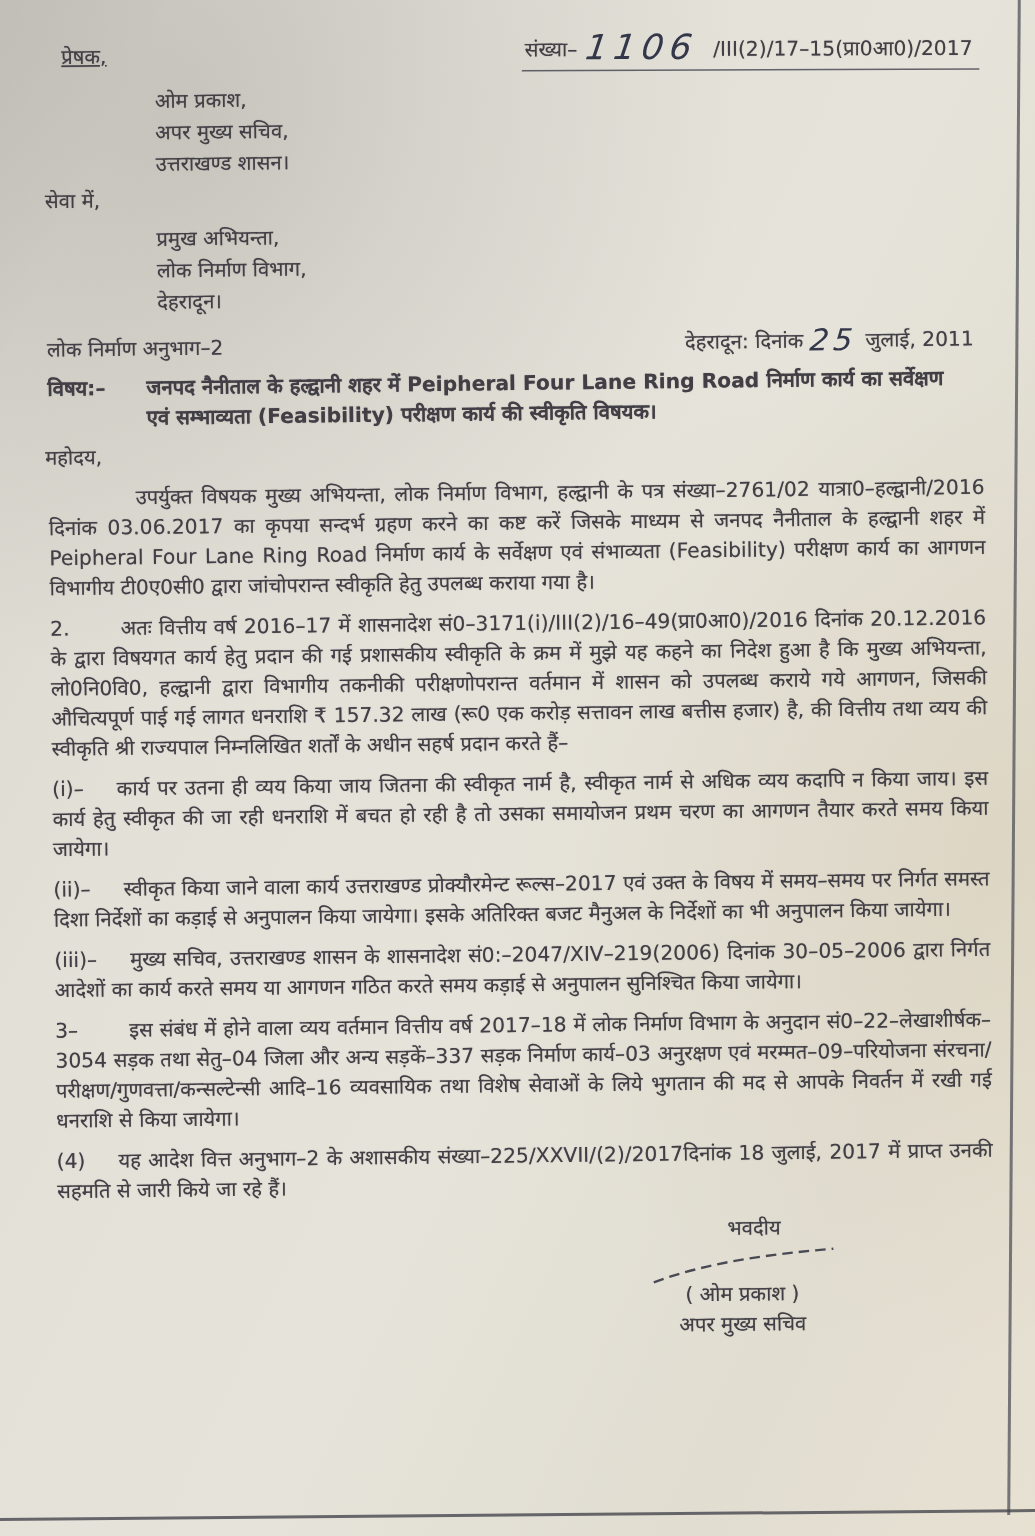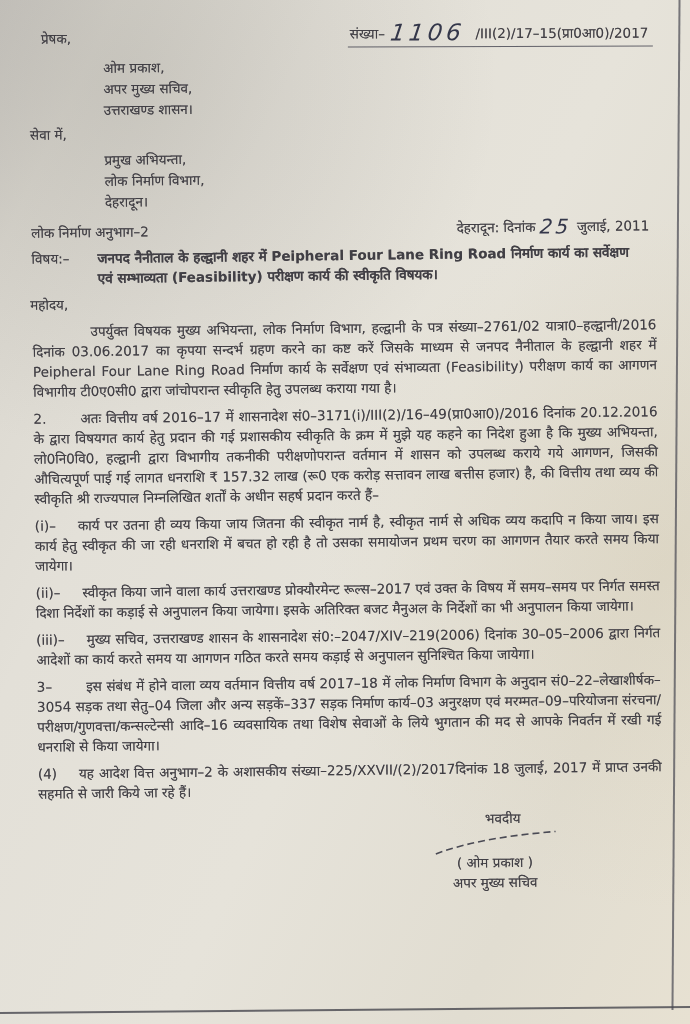--- a/index.html
+++ b/index.html
@@ -14,42 +14,42 @@
       radial-gradient(circle at 96% 55%, rgba(196,176,130,0.16), rgba(0,0,0,0) 40%),
       linear-gradient(115deg, #ccc9c3 0%, #dbd8d0 10%, #e3e0d8 28%, #e6e3da 55%, #e1ddd1 80%, #e7e1d2 100%);
   }
   .content {
     position:absolute; left:34px; top:22px; width:624px;
     transform:rotate(-0.7deg);
     font-size:13.5px; line-height:20px;
     text-shadow:0 0 0.6px rgba(64,62,68,0.55);
   }
   .row { display:flex; justify-content:space-between; align-items:baseline; }
-  .from { margin-left:12px; }
+  .from { margin-left:12px;text-decoration:underline; }
   .ref-line {
     border-bottom:1.6px solid rgba(62,62,74,0.78);
     padding:0 4px 3px 2px;
     white-space:nowrap;
     transform:rotate(0.5deg);
   }
   .hand {
     font-family:"DejaVu Sans", sans-serif;
     font-style:italic;
     color:#34374a;
     text-shadow:none;
   }
   .hand-num { font-size:23px; letter-spacing:4px; padding:0 10px 0 6px; display:inline-block; transform:skewX(-8deg) translateY(2px); }
   .hand-day { font-size:20px; letter-spacing:3px; padding:0 5px; display:inline-block; transform:skewX(-6deg) translateY(2px); }
   .addr-block { margin-left:74px; margin-top:6px; }
   .addr-block div { margin-bottom:1px; }
   .to-label { margin-left:0; margin-top:4px; }
   .section-row { margin-top:8px; }
   .dateline { white-space:nowrap; margin-right:6px; }
   .subject-row { display:flex; margin-top:6px; }
-  .subject-label { min-width:66px; font-weight:normal; }
+  .subject-label { min-width:66px; font-weight:bold; }
   .subject-text { font-weight:bold; width:548px; }
   .salutation { margin-top:6px; margin-left:-2px; }
   .para { margin:7px 0 0 0; text-align:justify; }
   .para.first-indent { text-indent:58px; }
   .plabel { padding-right:22px; }
   .plabel.wide { padding-right:34px; }
   .closing { text-align:right; margin-top:10px; margin-right:142px; }
   .sig-block { margin-top:2px; margin-right:78px; text-align:center; float:right; width:180px; }
   .sig-mark { display:block; margin:0 auto -4px auto; }
   .border-right {

